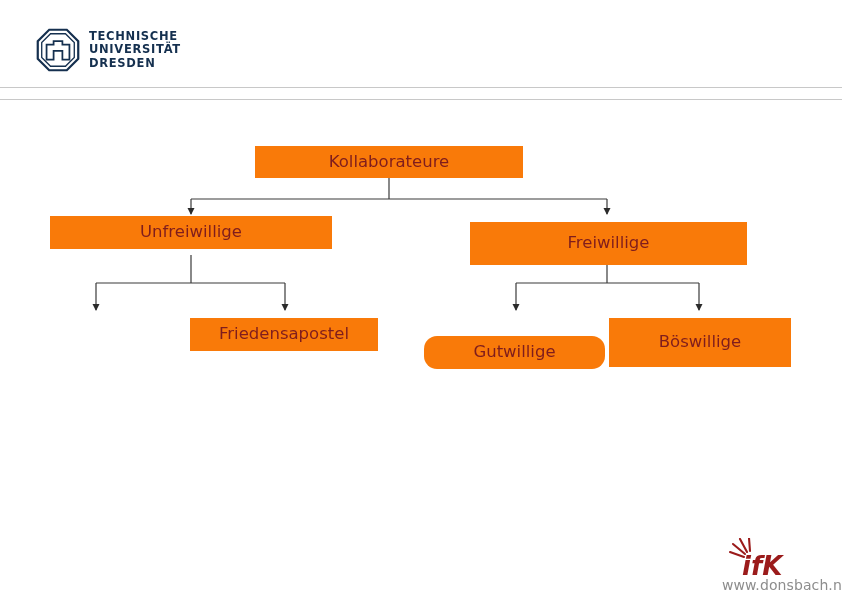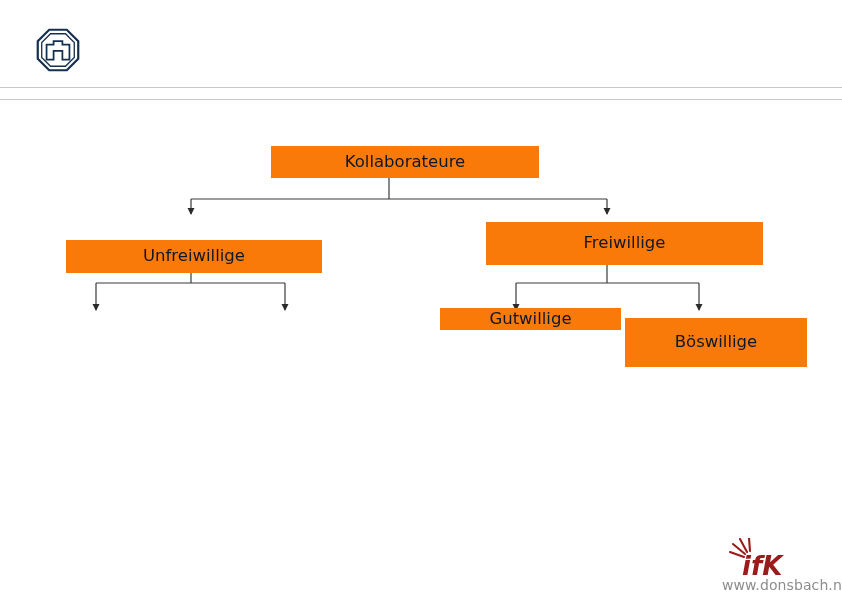--- a/index.html
+++ b/index.html
@@ -78,41 +78,40 @@
   #connectors {
     position: absolute;
     left: 0; top: 0;
     width: 842px;
     height: 595px;
     pointer-events: none;
   }
   .node {
     position: absolute;
     background: #f97a09;
-    color: #0f172a;
+    color: #7f1d1d;
     display: flex;
     align-items: center;
     justify-content: center;
     font-family: "DejaVu Sans", sans-serif;
     font-size: 16.5px;
     line-height: 1;
     white-space: nowrap;
     box-sizing: border-box;
-    margin-left: 16px;
   }
 
   
   #node-root   { left: 255px; top: 146px; width: 268px; height: 32px; }
   
-  #node-unfrei { left: 50px;  top: 240px; width: 256px; height: 33px; }
+  #node-unfrei { left: 50px;  top: 216px; width: 282px; height: 33px; }
   #node-frei   { left: 470px; top: 222px; width: 277px; height: 43px; }
   
   #node-pragmatiker     { left: 3px;   top: 318px; width: 182px; height: 33px; }
   #node-friedensapostel { left: 190px; top: 318px; width: 188px; height: 33px; }
-  #node-gutwillige      { left: 424px; top: 308px; width: 181px; height: 22px; }
+  #node-gutwillige      { left: 424px; top: 336px; width: 181px; height: 33px; border-radius: 13px; }
   #node-boswillige      { left: 609px; top: 318px; width: 182px; height: 49px; }
 
   
   #footer-logo {
     position: absolute;
     left: 722px;
     top: 538px;
     width: 95px;
     height: 50px;
     text-decoration: underline;
@@ -145,20 +144,25 @@
   <div id="header">
 
     <div id="logo-block">
 
       <svg id="tud-mark" viewBox="0 0 100 100">
         <polygon points="30,4 70,4 96,30 96,70 70,96 30,96 4,70 4,30" fill="none" stroke="#15304f" stroke-width="5"></polygon>
         <polygon points="33,13 67,13 87,33 87,67 67,87 33,87 13,67 13,33" fill="none" stroke="#15304f" stroke-width="3"></polygon>
         <path d="M24,38 L24,72 L40,72 L40,52 L60,52 L60,72 L76,72 L76,38 L60,38 L60,30 L40,30 L40,38 Z" fill="none" stroke="#15304f" stroke-width="4" stroke-linejoin="miter"></path>
       </svg>
 
+      <div id="tud-wordmark">
+        <span>TECHNISCHE</span>
+        <span>UNIVERSITÄT</span>
+        <span>DRESDEN</span>
+      </div>
 
     </div>
 
     <div class="rule" id="rule-top"></div>
     <div class="rule" id="rule-bottom"></div>
   </div>
 
   <div id="diagram">
 
     <svg id="connectors" viewBox="0 0 842 595">
@@ -190,20 +194,21 @@
       </g>
     </svg>
 
     <div class="node" id="node-root">Kollaborateure</div>
 
     <div class="node" id="node-unfrei">Unfreiwillige</div>
 
     <div class="node" id="node-frei">Freiwillige</div>
 
 
+    <div class="node" id="node-friedensapostel">Friedensapostel</div>
 
     <div class="node" id="node-gutwillige">Gutwillige</div>
 
     <div class="node" id="node-boswillige">Böswillige</div>
 
   </div>
 
   <div id="footer-logo">
 
     <svg id="ifk-mark" viewBox="0 0 78 40">

